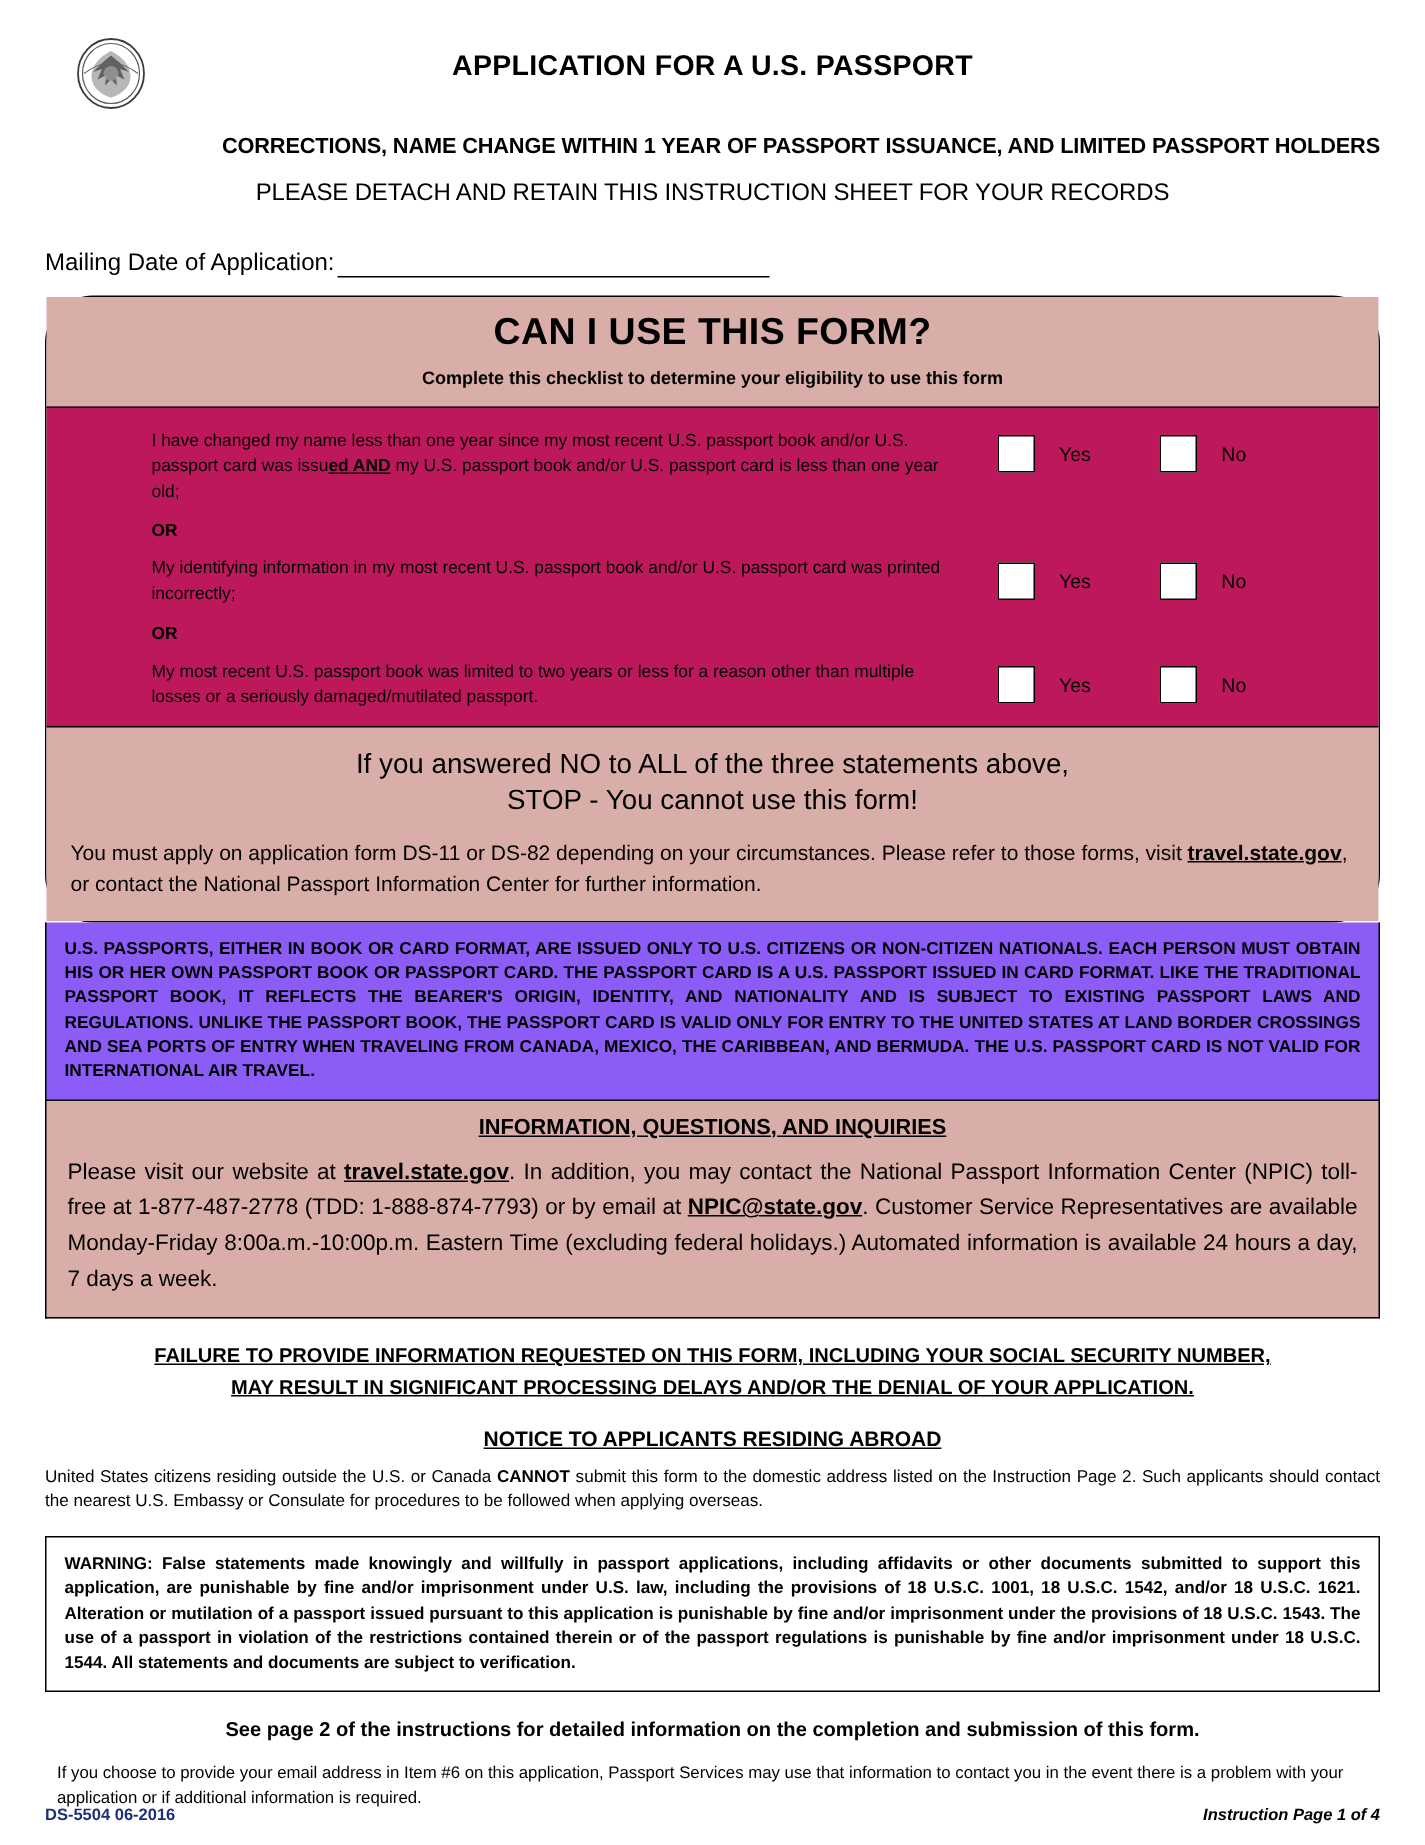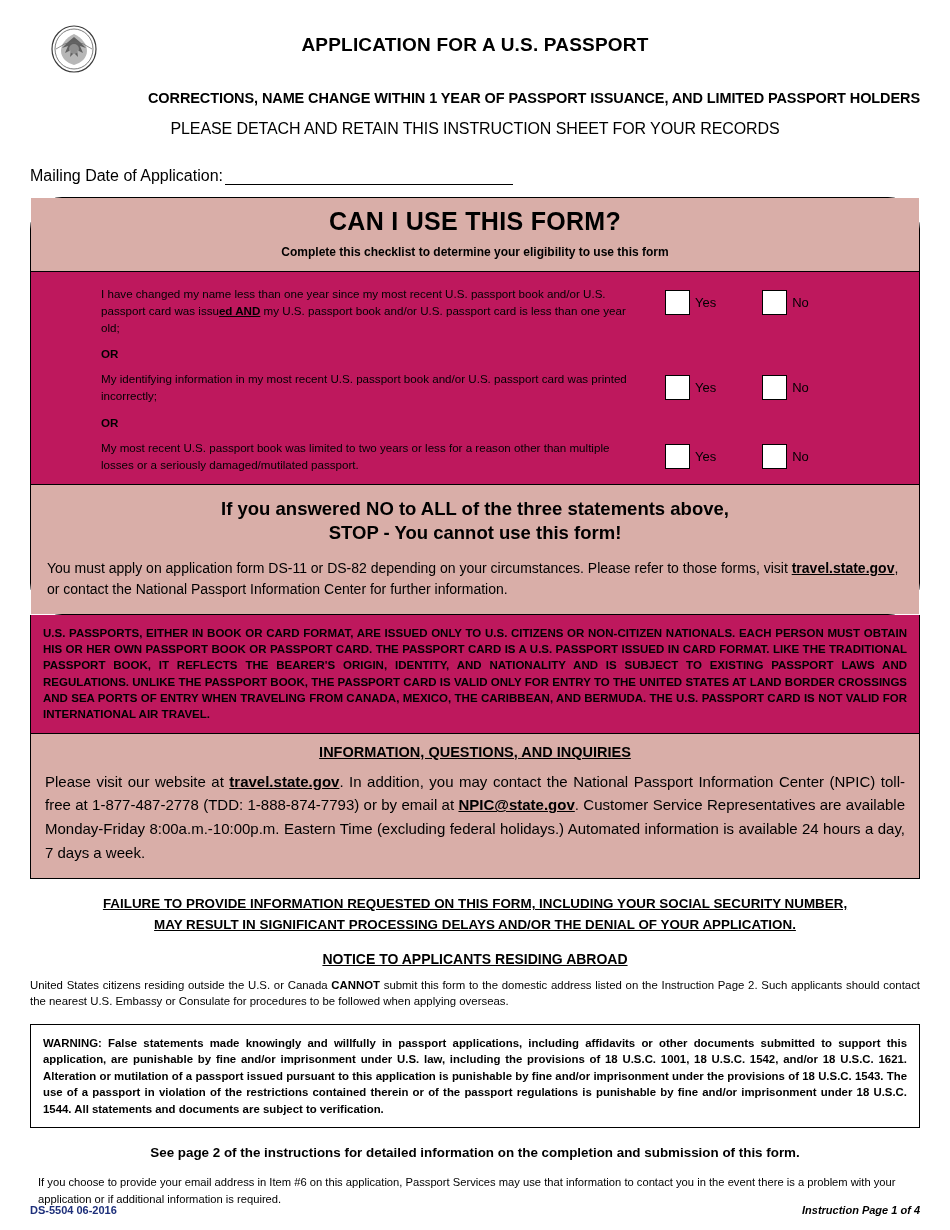--- a/index.html
+++ b/index.html
@@ -103,54 +103,54 @@
     flex: 1;
     padding-right: 20px;
   }
   .boxes {
     display: flex;
     align-items: flex-start;
     gap: 46px;
     padding-top: 4px;
     width: 240px;
   }
-  .opt { display: flex; align-items: center; gap: 5px; }
+  .opt { display: flex; align-items: center; gap: 16px; }
   .cbox {
     width: 25px; height: 25px;
     border: 1.6px solid #000;
     background: #fff;
   }
   .opt-label { font-size: 13px; }
   .or {
     font-size: 11.6px;
     font-weight: bold;
     padding: 11px 0 11px 70px;
   }
 
   .stop-box {
     border-top: 1.4px solid #000;
     padding: 12px 16px 14px 16px;
   }
   .stop-l1, .stop-l2 {
     text-align: center;
     font-size: 18.5px;
-    font-weight: bold;
+    font-weight: normal;
     line-height: 1.3;
   }
   .stop-body {
     font-size: 14px;
     line-height: 1.5;
     margin-top: 13px;
   }
   .stop-body u { text-decoration: underline; font-weight: bold; }
 
   .passport-note {
     border: 1.4px solid #000;
     border-top: none;
-    background: #be185d;
+    background: #8b5cf6;
     padding: 10px 12px 10px 12px;
     font-size: 11.5px;
     font-weight: bold;
     line-height: 1.42;
     text-align: justify;
   }
 
   .info-box {
     border: 1.4px solid #000;
     border-top: none;

